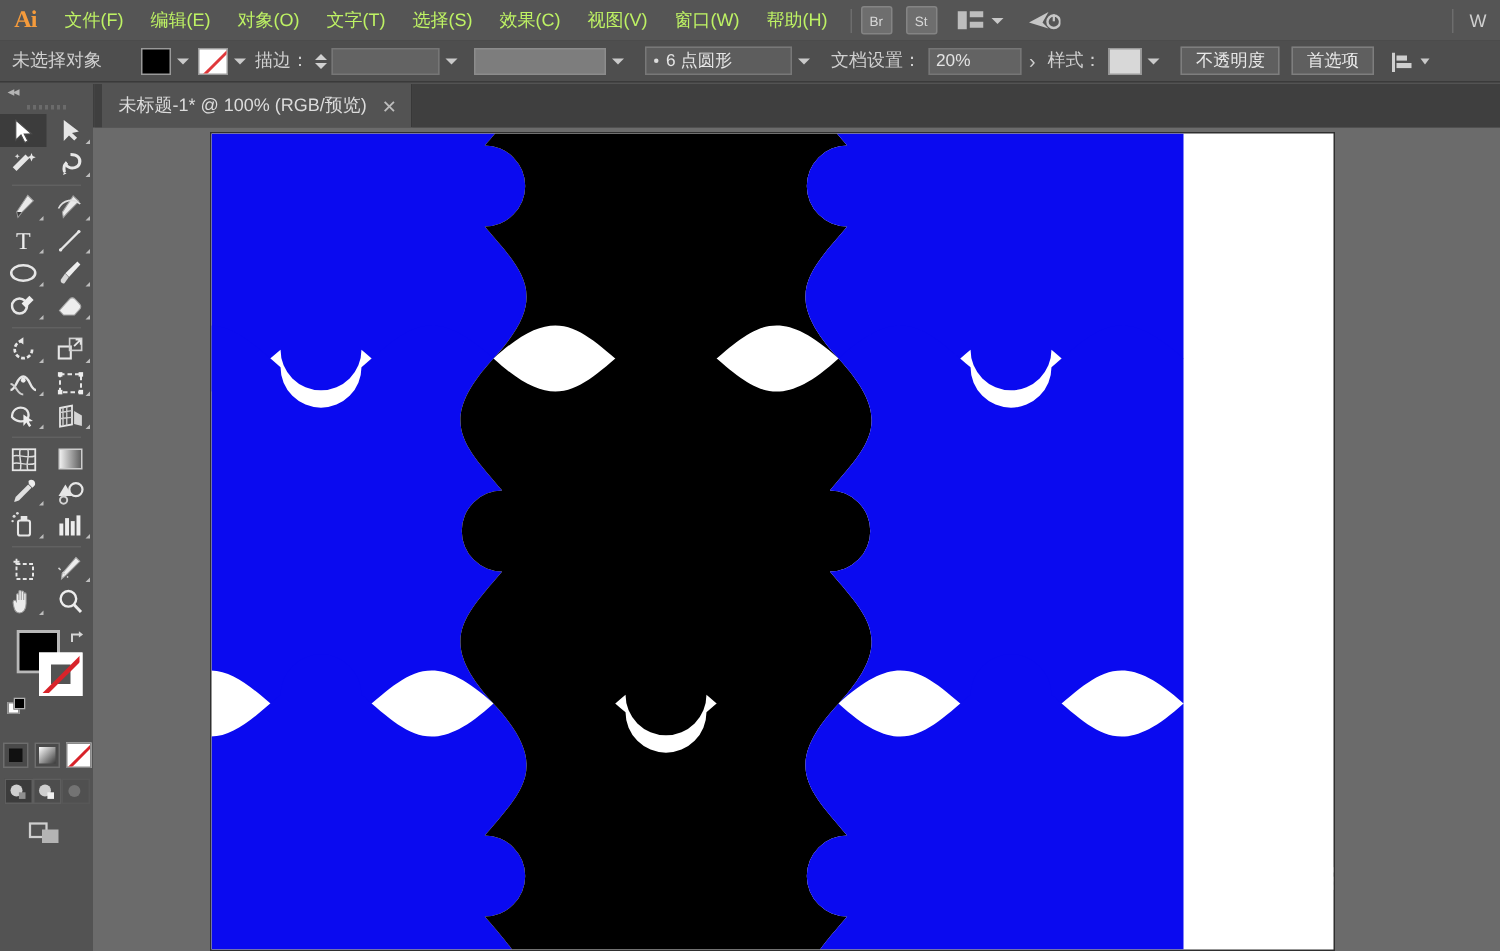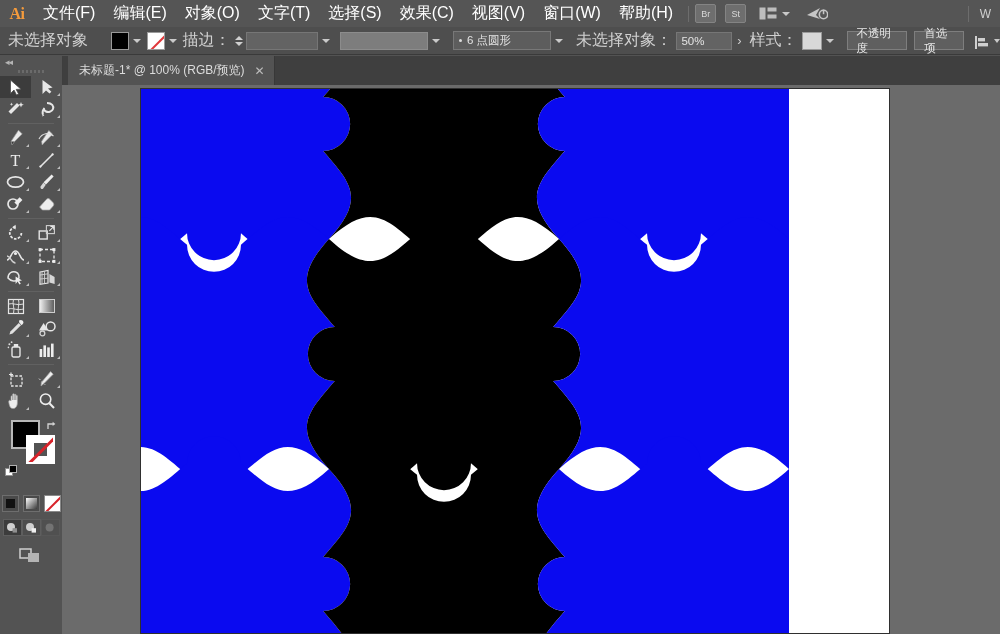--- a/index.html
+++ b/index.html
@@ -29,21 +29,21 @@
     width: 34px; height: 27px;
     display: flex; align-items: center; justify-content: center;
     color: #f59b3c;
     font-size: 16px; font-weight: bold;
     font-family: "Liberation Serif", "DejaVu Serif", serif;
     letter-spacing: -0.5px;
   }
   .menu-item {
     padding: 0 9px; height: 27px;
     display: flex; align-items: center;
-    color: #ffffff; font-size: 16px;
+    color: #bef264; font-size: 12px;
     white-space: nowrap; cursor: default;
   }
   .mb-sep {
     width: 1px; height: 16px; background: #6d6d6d; margin: 0 6px;
   }
   .app-chip {
     width: 19px; height: 17px;
     background: #6e6e6e;
     border: 1px solid #848484;
     border-radius: 2px;
@@ -78,21 +78,21 @@
   #controlbar {
     position: absolute; left: 0; top: 27px;
     width: 1000px; height: 28px;
     background: #4e4e4e;
     border-bottom: 1px solid #3a3a3a;
     display: flex; align-items: center;
     padding-left: 8px;
     box-sizing: border-box;
   }
   .cb-label {
-    color: #d0d0d0; font-size: 16px; white-space: nowrap;
+    color: #d0d0d0; font-size: 12px; white-space: nowrap;
   }
   .cb-label.und { }
   .cb-gap { width: 14px; }
   .swatch-box {
     width: 20px; height: 18px;
     border: 1px solid #9a9a9a;
     background: #000;
     box-sizing: border-box;
   }
   .swatch-none {
@@ -435,23 +435,23 @@
     <div class="mini-arrow"></div>
 
     <div style="width:8px"></div>
     <div class="profile-combo">
       <span class="dot-sm"></span>
       <span>6 点圆形</span>
     </div>
     <div class="mini-arrow"></div>
 
     <div style="width:8px"></div>
-    <div class="cb-label und">未选择对象：</div>
+    <div class="cb-label und">文档设置：</div>
     <div style="width:5px"></div>
-    <div class="opacity-field">50%</div>
+    <div class="opacity-field">20%</div>
     <div class="chev-right">›</div>
 
     <div class="cb-label und">样式：</div>
     <div style="width:5px"></div>
     <div class="style-swatch"></div>
     <div class="mini-arrow"></div>
 
     <div style="width:8px"></div>
     <div class="cb-button">不透明度</div>
     <div style="width:8px"></div>

